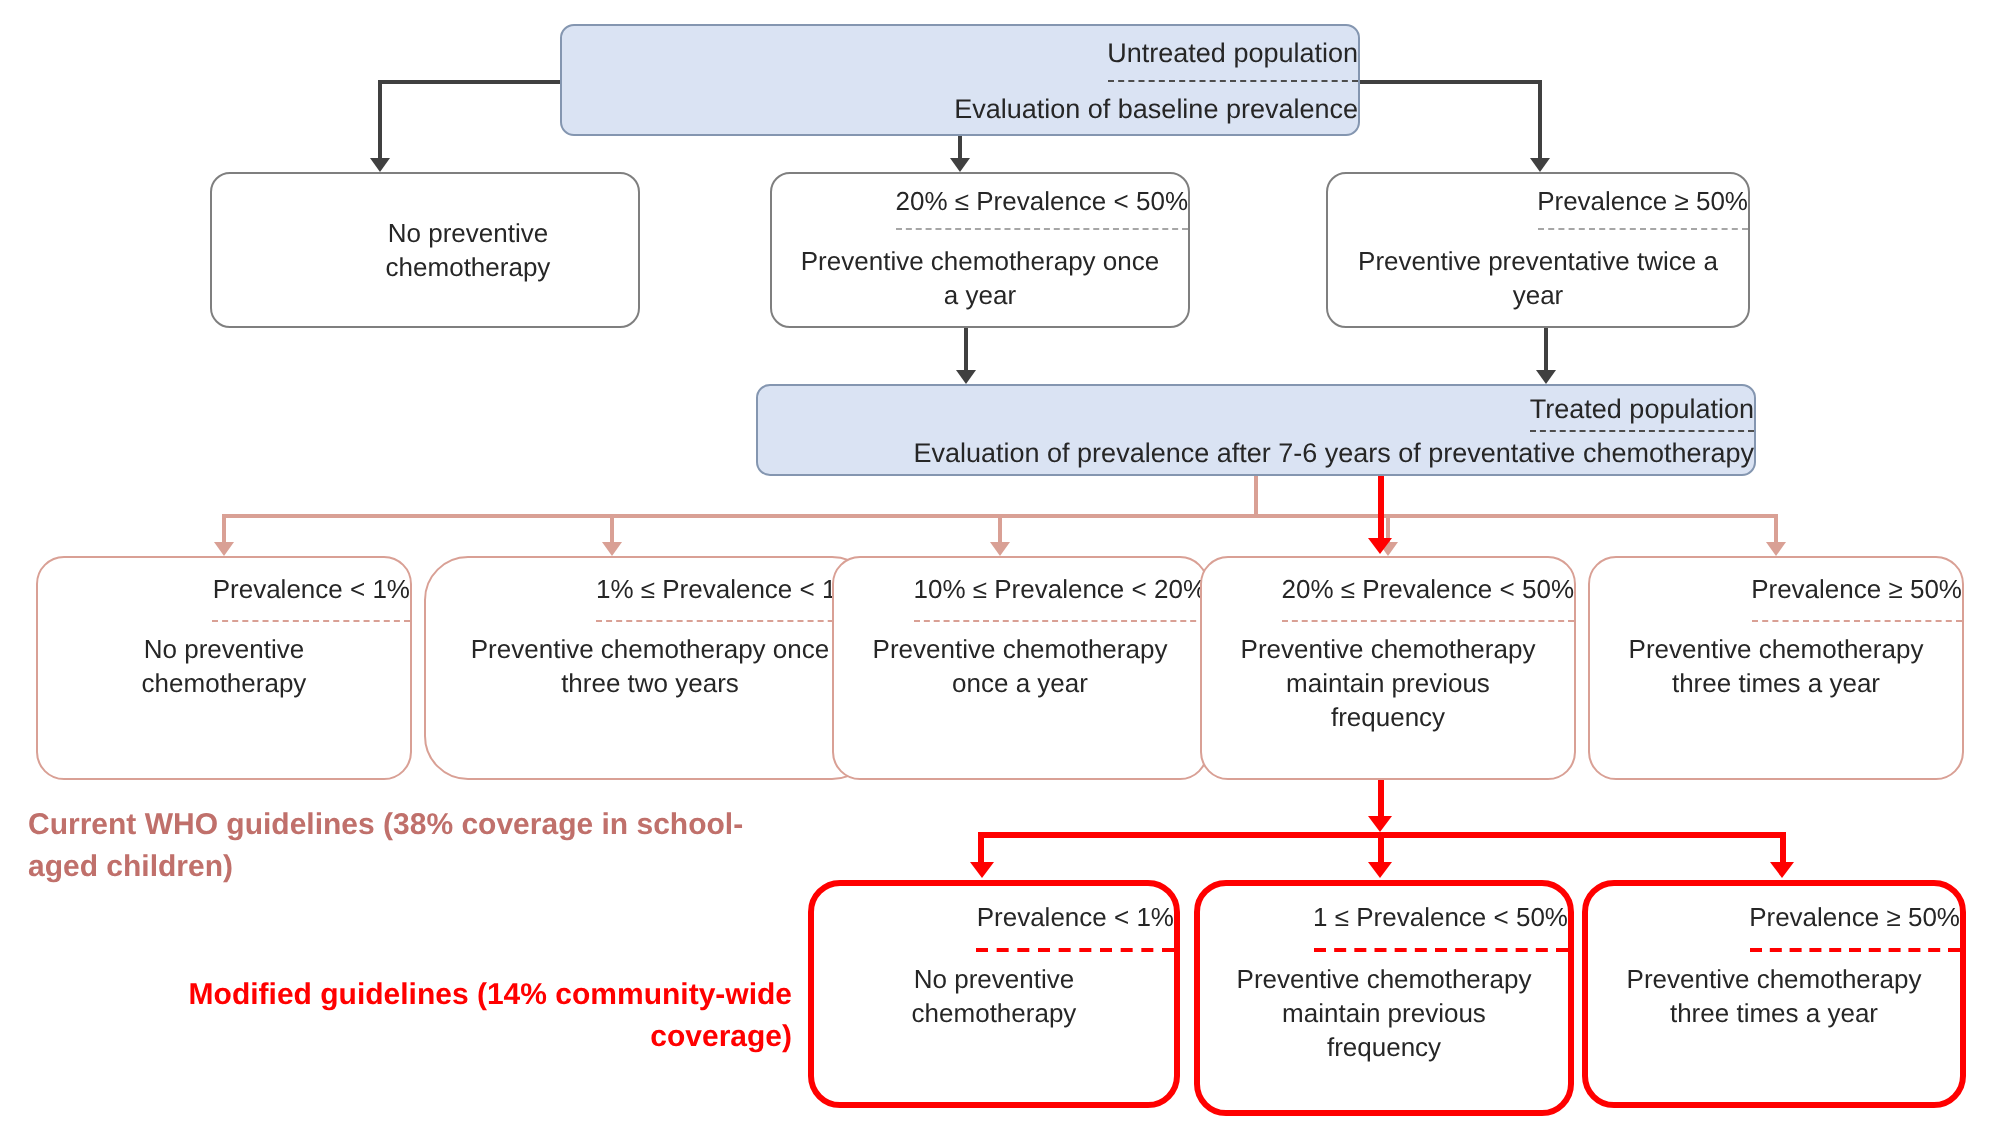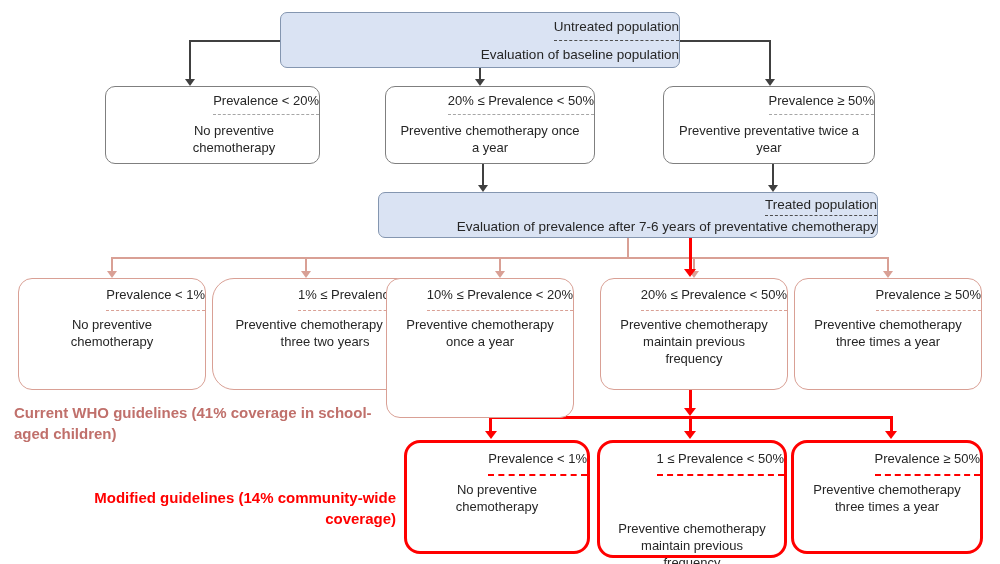--- a/index.html
+++ b/index.html
@@ -156,25 +156,24 @@
   <div class="hline red" style="left:489px; top:416px; width:403px;"></div>
   <div class="vline red" style="left:489px; top:416px; height:16px;"></div>
   <div class="arr red" style="left:485px; top:431px;"></div>
   <div class="vline red" style="left:689px; top:416px; height:16px;"></div>
   <div class="arr red" style="left:684px; top:431px;"></div>
   <div class="vline red" style="left:890px; top:416px; height:16px;"></div>
   <div class="arr red" style="left:885px; top:431px;"></div>
 
   <div class="node header-node" style="left:280px; top:12px; width:400px; height:56px;">
     <div class="cond">Untreated population</div>
-    <div class="act">Evaluation of baseline population</div>
+    <div class="act">Evaluation of baseline prevalence</div>
   </div>
 
   <div class="node gray-node" style="left:105px; top:86px; width:215px; height:78px;">
-    <div class="cond">Prevalence &lt; 20%</div>
     <div class="act">
         <span style="max-width:150px;">No preventive chemotherapy</span>
       </div>
   </div>
   <div class="node gray-node" style="left:385px; top:86px; width:210px; height:78px;">
     <div class="cond">20% ≤ Prevalence &lt; 50%</div>
     <div class="act">Preventive chemotherapy once a year</div>
   </div>
   <div class="node gray-node" style="left:663px; top:86px; width:212px; height:78px;">
     <div class="cond">Prevalence ≥ 50%</div>
@@ -187,42 +186,42 @@
   </div>
 
   <div class="node salmon-node" style="left:18px; top:278px; width:188px; height:112px;">
     <div class="cond">Prevalence &lt; 1%</div>
     <div class="act">No preventive chemotherapy</div>
   </div>
   <div class="node salmon-node" style="left:212px; top:278px; width:226px; height:112px;border-radius:22px;">
     <div class="cond">1% ≤ Prevalence &lt; 10%</div>
     <div class="act">Preventive chemotherapy once three two years</div>
   </div>
-  <div class="node salmon-node" style="left:386px; top:278px; width:188px; height:140px;">
+  <div class="node salmon-node" style="left:416px; top:278px; width:188px; height:112px;">
     <div class="cond">10% ≤ Prevalence &lt; 20%</div>
     <div class="act">Preventive chemotherapy once a year</div>
   </div>
   <div class="node salmon-node" style="left:600px; top:278px; width:188px; height:112px;">
     <div class="cond">20% ≤ Prevalence &lt; 50%</div>
     <div class="act">Preventive chemotherapy maintain previous frequency</div>
   </div>
   <div class="node salmon-node" style="left:794px; top:278px; width:188px; height:112px;">
     <div class="cond">Prevalence ≥ 50%</div>
     <div class="act">Preventive chemotherapy three times a year</div>
   </div>
 
   <div class="node red-node" style="left:404px; top:440px; width:186px; height:114px;">
     <div class="cond">Prevalence &lt; 1%</div>
     <div class="act">No preventive chemotherapy</div>
   </div>
-  <div class="node red-node" style="left:597px; top:440px; width:190px; height:118px;gap:39px;">
+  <div class="node red-node" style="left:597px; top:440px; width:190px; height:118px;">
     <div class="cond">1 ≤ Prevalence &lt; 50%</div>
     <div class="act">Preventive chemotherapy maintain previous frequency</div>
   </div>
   <div class="node red-node" style="left:791px; top:440px; width:192px; height:114px;">
     <div class="cond">Prevalence ≥ 50%</div>
     <div class="act">Preventive chemotherapy three times a year</div>
   </div>
 
-  <div class="guideline-label label-current" style="left:14px; top:402px; width:362px;">Current WHO guidelines (41% coverage in school-aged children)</div>
+  <div class="guideline-label label-current" style="left:14px; top:402px; width:362px;">Current WHO guidelines (38% coverage in school-aged children)</div>
   <div class="guideline-label label-modified" style="left:55px; top:487px; width:341px;">Modified guidelines (14% community-wide coverage)</div>
 
 </div>
 
 </body></html>

